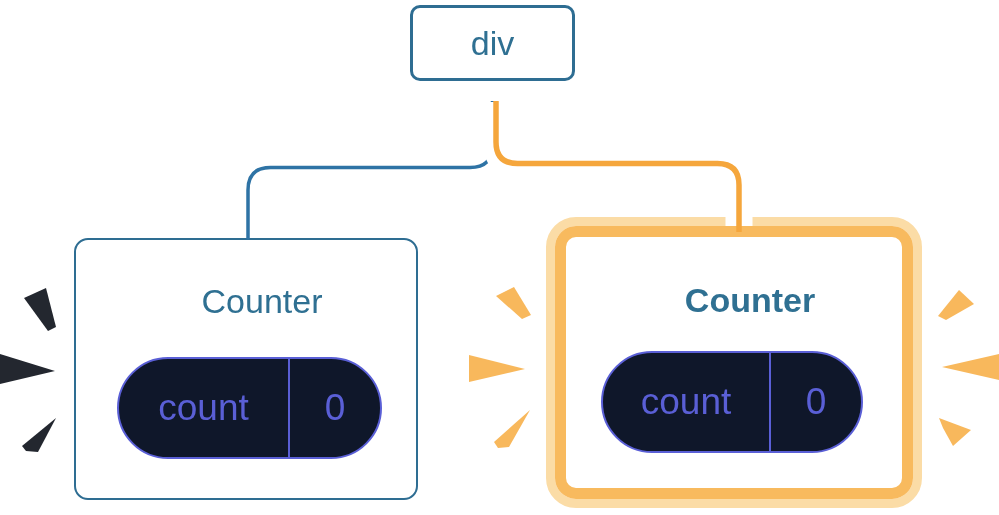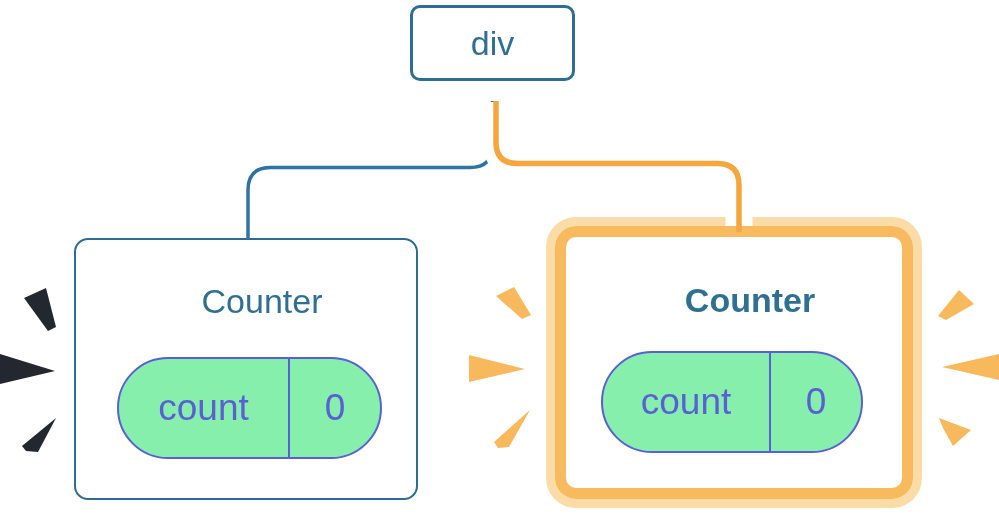--- a/index.html
+++ b/index.html
@@ -32,21 +32,21 @@
   }
   .counter-inner{
     position:absolute;inset:0;box-sizing:border-box;background:#fff;
     border:11px solid var(--orange-border);border-radius:21px;
   }
   .counter-outer .card-title{top:55px;font-weight:700;}
   
   .state-pill{
     position:absolute;box-sizing:border-box;
     border:2px solid var(--purple);border-radius:51px;
-    display:flex;align-items:stretch;overflow:hidden;background:#86efac;
+    display:flex;align-items:stretch;overflow:hidden;background:#0f172a;
   }
   #counter-left .state-pill{left:41px;top:117px;width:265px;height:102px;}
   .counter-outer .state-pill{left:46px;top:125px;width:262px;height:102px;}
   .pill-key{
     flex:1;display:flex;align-items:center;justify-content:center;
     font-size:37px;color:var(--purple);
   }
   .pill-value{
     width:90px;display:flex;align-items:center;justify-content:center;
     font-size:37px;color:var(--purple);

